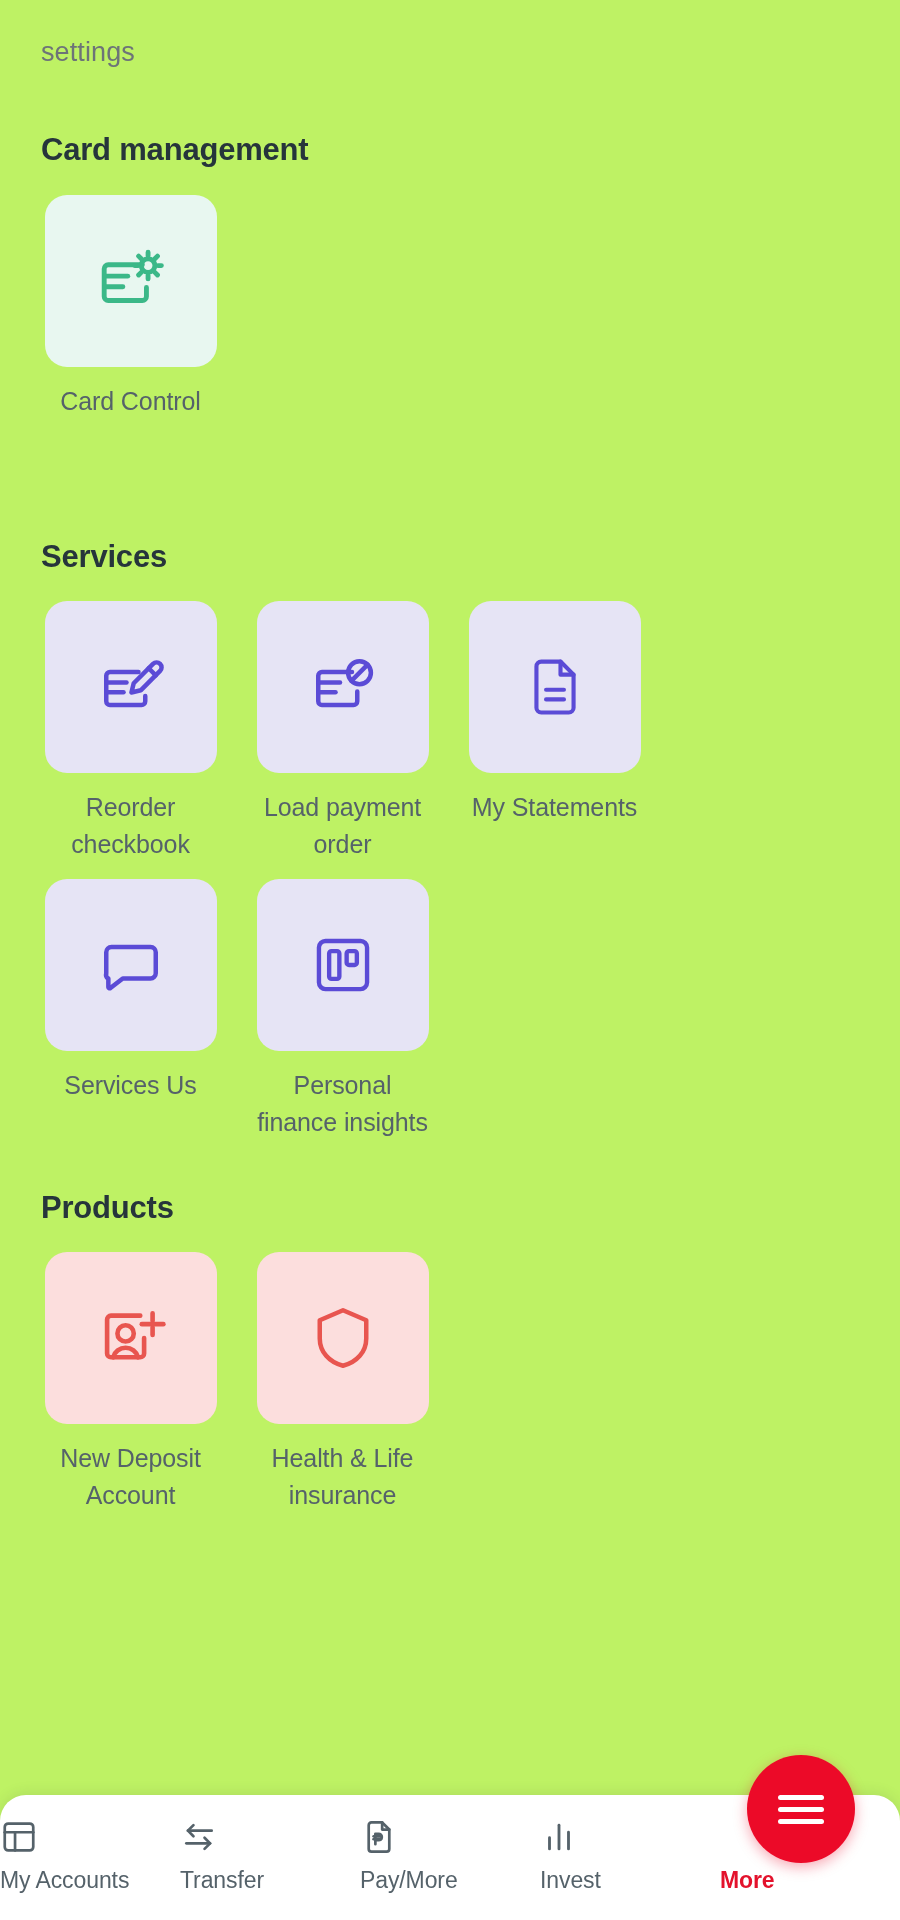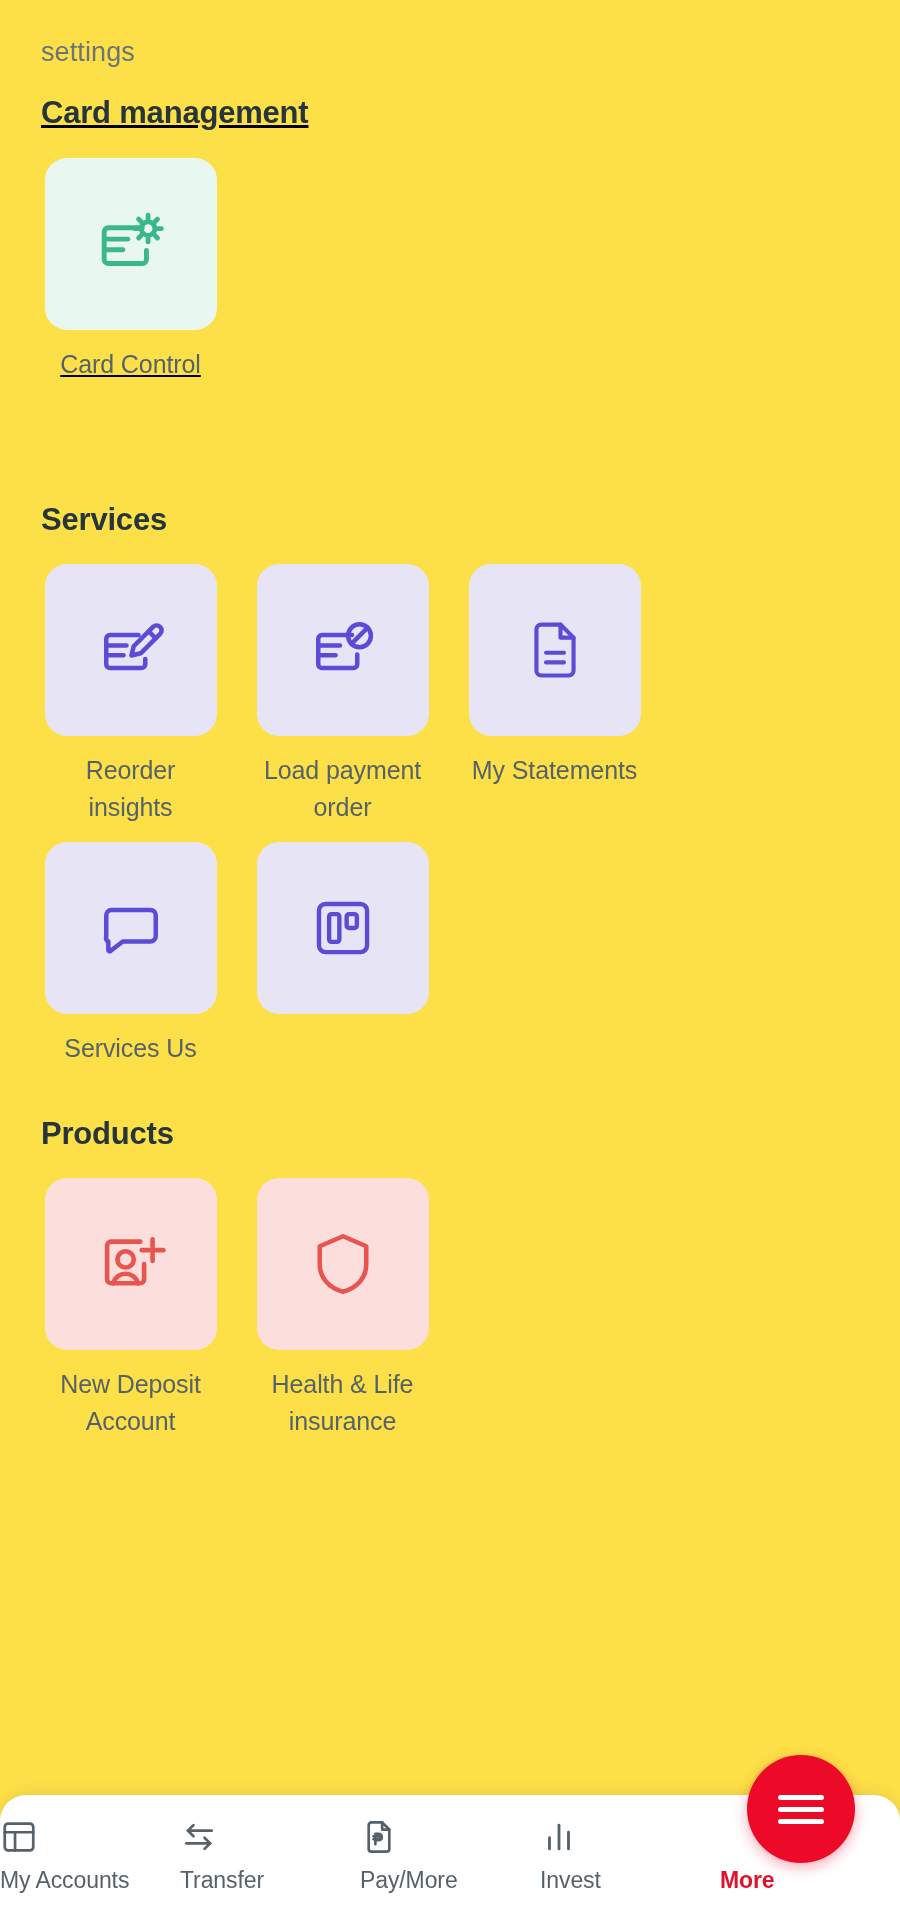--- a/index.html
+++ b/index.html
@@ -9,21 +9,21 @@
     height: 1920px;
     background: #ffffff;
     font-family: "Liberation Sans", sans-serif;
     overflow: hidden;
   }
 
   .screen {
     position: relative;
     width: 900px;
     height: 1920px;
-    background: #fde047;
+    background: #bef264;
     display: flex;
     flex-direction: column;
   }
 
   
   .content {
     flex: 1 1 auto;
     padding: 0 41px;
     overflow: hidden;
   }
@@ -37,21 +37,21 @@
   }
 
   .section-title {
     font-size: 31px;
     font-weight: bold;
     color: #26353b;
     letter-spacing: -0.2px;
     line-height: 1.2;
   }
 
-  .sec-card-mgmt { margin-top: 26px; text-decoration: underline; }
+  .sec-card-mgmt { margin-top: 63px; }
   .sec-services  { margin-top: 102px; }
   .sec-products  { margin-top: 32px; }
 
   .grid {
     display: flex;
     flex-wrap: wrap;
     margin-top: 26px;
   }
 
   .tile {
@@ -194,21 +194,21 @@
             <span>
               <svg class="icon-svg" width="72" height="72" viewBox="0 0 48 48" fill="none" stroke="#5b4bd6" stroke-width="3" stroke-linecap="round" stroke-linejoin="round">
                 <path d="M29 14H10a2.5 2.5 0 0 0-2.5 2.5v17A2.5 2.5 0 0 0 10 36h21a2.5 2.5 0 0 0 2.5-2.5V30"></path>
                 <path d="M8 21h13"></path>
                 <path d="M8 27.5h11"></path>
                 <path d="M38.7 8.6a3.3 3.3 0 0 1 4.7 4.7L30.5 26.2l-6.2 1.5 1.5-6.2z"></path>
                 <path d="M35.8 11.5l4.7 4.7"></path>
               </svg>
             </span>
           </div>
-          <div class="tile-label">Reorder insights</div>
+          <div class="tile-label">Reorder checkbook</div>
         </div>
 
         <div class="tile">
           <div class="tile-box purple">
             <span>
               <svg class="icon-svg" width="72" height="72" viewBox="0 0 48 48" fill="none" stroke="#5b4bd6" stroke-width="3" stroke-linecap="round" stroke-linejoin="round">
                 <path d="M30 14H10a2.5 2.5 0 0 0-2.5 2.5v17A2.5 2.5 0 0 0 10 36h21a2.5 2.5 0 0 0 2.5-2.5V27"></path>
                 <path d="M8 21h14"></path>
                 <path d="M8 27.5h11"></path>
                 <circle cx="35" cy="14.5" r="7.6"></circle>
@@ -247,20 +247,21 @@
         <div class="tile">
           <div class="tile-box purple">
             <span>
               <svg class="icon-svg" width="70" height="70" viewBox="0 0 48 48" fill="none" stroke="#5b4bd6" stroke-width="3" stroke-linecap="round" stroke-linejoin="round">
                 <rect x="7.5" y="7.5" width="33" height="33" rx="4.5"></rect>
                 <rect x="14.5" y="14.5" width="7" height="19" rx="1.6"></rect>
                 <rect x="26.5" y="14.5" width="7" height="9.5" rx="1.6"></rect>
               </svg>
             </span>
           </div>
+          <div class="tile-label">Personal finance insights</div>
         </div>
 
       </div>
     </div>
 
     <div class="sec-products">
       <div class="section-title">Products</div>
 
       <div class="grid">
 

